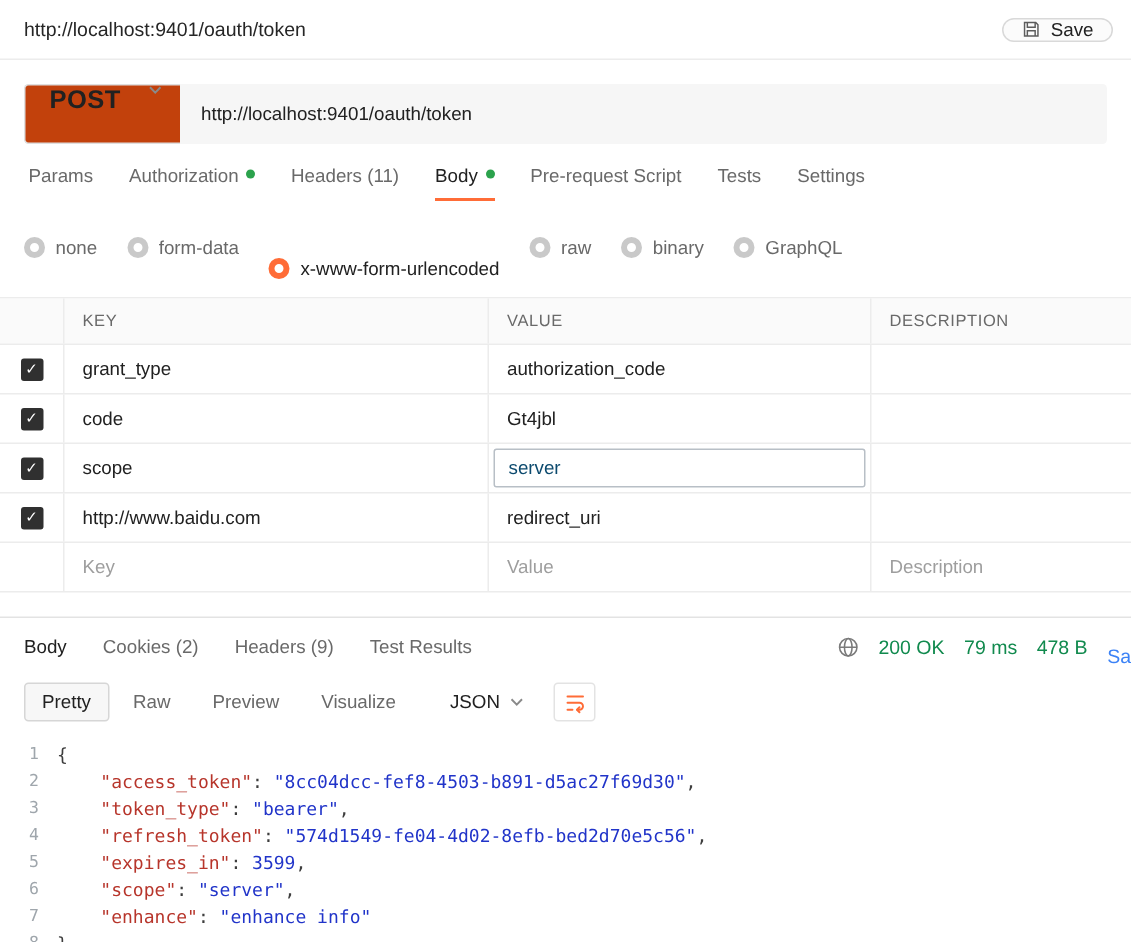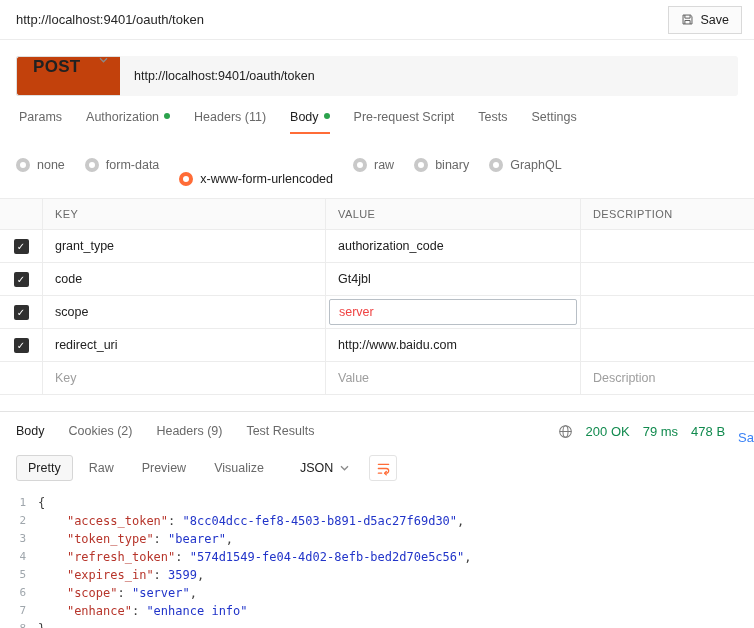--- a/index.html
+++ b/index.html
@@ -14,22 +14,22 @@
   html,body{width:754px;height:628px;overflow:hidden;}
   body{
     background:#fff;color:#212121;
     font-family:"Liberation Sans","DejaVu Sans",sans-serif;
     font-size:12.5px;
   }
   
   .topbar{height:40px;display:flex;align-items:center;justify-content:space-between;
     padding:0 12px 0 16px;border-bottom:1px solid #ECECEC;}
   .topbar-url{font-size:13px;color:#262626;}
-  .save-btn{display:flex;align-items:center;gap:7px;height:28px;padding:0 12px;
-    border:1px solid #D9D9D9;border-radius:0;background:#FBFBFB;font:inherit;color:#212121;cursor:pointer;}
+  .save-btn{display:flex;align-items:center;gap:7px;height:16px;padding:0 12px;
+    border:1px solid #D9D9D9;border-radius:10px;background:#FBFBFB;font:inherit;color:#212121;cursor:pointer;}
   .icon{display:inline-flex;align-items:center;justify-content:center;}
   
   .urlbar{display:flex;margin:16px 16px 0;height:40px;}
   .method{display:flex;align-items:flex-start;justify-content:space-between;width:104px;
     padding:0 12px 0 16px;border:1px solid #DFDFDF;border-right:none;border-radius:3px 0 0 3px;
     background:#c2410c;font-weight:bold;font-size:17px;letter-spacing:.3px;cursor:pointer;}
   .urlfield{flex:1;display:flex;align-items:center;padding:0 14px;background:#F6F6F6;
     border-radius:0 3px 3px 0;color:#212121;cursor:text;}
   
   .rtabs{display:flex;gap:24px;margin:14px 19px 0;}
@@ -52,21 +52,21 @@
     overflow:hidden;white-space:nowrap;}
   .prow .cell + .cell{border-left:1px solid #ECECEC;}
   .prow.header{background:#FAFAFA;}
   .prow.header .cell{min-height:30px;color:#696969;font-size:11px;letter-spacing:.4px;}
   .cell.chk{justify-content:center;padding:0;}
   .checkbox{width:15px;height:15px;border-radius:2px;background:#303030;color:#fff;
     font-size:10px;line-height:15px;text-align:center;cursor:pointer;flex:none;}
   .prow.placeholder .cell{color:#9E9E9E;}
   .cell.edit{padding:0 3px;}
   .value-input{width:100%;height:26px;border:1px solid #B8BFC6;border-radius:2px;background:#fff;
-    padding:0 9px;font:inherit;color:#ef4444;outline:none;}
+    padding:0 9px;font:inherit;color:#0c4a6e;outline:none;}
   
   .resp{margin-top:16px;border-top:1px solid #E3E3E3;}
   .resp-head{display:flex;align-items:center;justify-content:space-between;
     padding-left:16px;height:38px;}
   .resptabs{display:flex;gap:24px;}
   .resptab{color:#696969;cursor:pointer;white-space:nowrap;}
   .resptab.active{color:#212121;}
   .resp-meta{display:flex;align-items:center;gap:13px;font-size:13px;white-space:nowrap;}
   .green{color:var(--status-green);}
   .saveresp{color:#3b82f6;margin-top:13px;}
@@ -188,22 +188,22 @@
           <div class="cell" data-name="key-cell">scope</div>
           <div class="cell edit" data-name="value-cell">
             <input class="value-input" data-name="value-input" value="server" style="">
           </div>
           <div class="cell" data-name="description-cell"></div>
         </div>
         <div class="prow" data-name="table-row">
           <div class="cell chk" data-name="checkbox-cell">
             <span class="checkbox" data-name="row-checkbox">✓</span>
           </div>
+          <div class="cell" data-name="value-cell">http://www.baidu.com</div>
           <div class="cell" data-name="key-cell">redirect_uri</div>
-          <div class="cell" data-name="value-cell">http://www.baidu.com</div>
           <div class="cell" data-name="description-cell"></div>
         </div>
         <div class="prow placeholder" data-name="table-row-placeholder">
           <div class="cell chk" data-name="checkbox-cell"></div>
           <div class="cell" data-name="key-cell">Key</div>
           <div class="cell" data-name="value-cell">Value</div>
           <div class="cell" data-name="description-cell">Description</div>
         </div>
       </div>
   </div>

